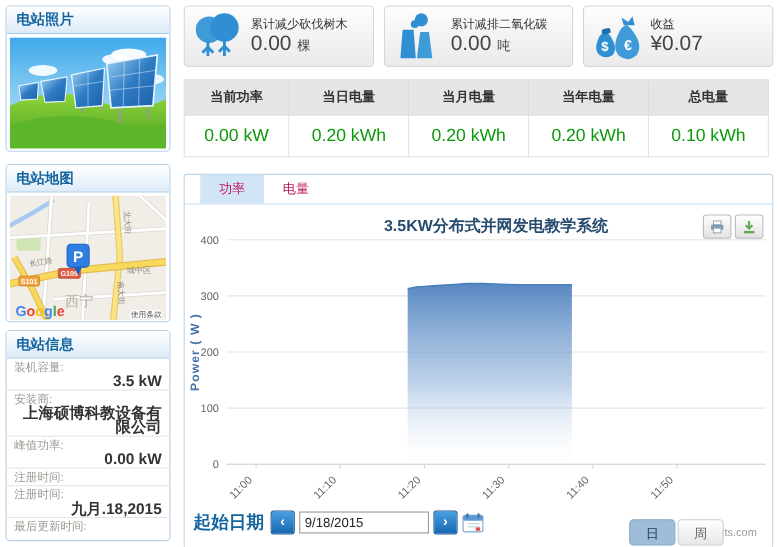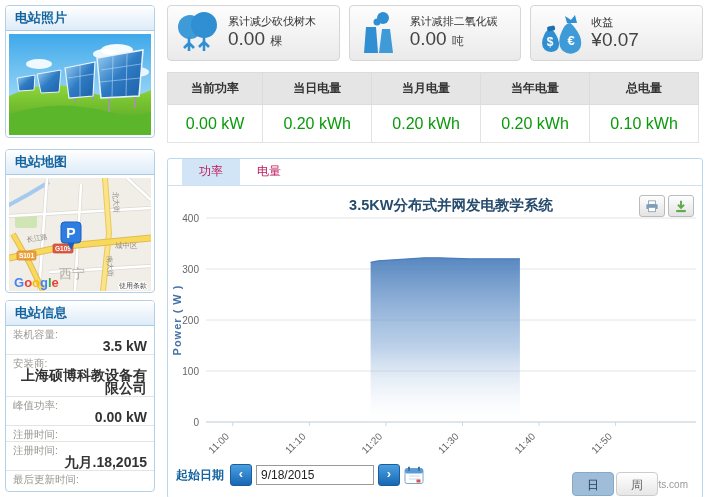--- a/index.html
+++ b/index.html
@@ -36,21 +36,21 @@
                border:1px solid #bcd8ef;border-radius:3px;background:#fff;box-sizing:border-box;}
   .tabbar{height:26px;border-bottom:1px solid #cfe0ef;display:flex;align-items:stretch;padding-left:14px;}
   .tab{padding:0 17px;line-height:25px;font-size:12px;color:#be185d;cursor:pointer;}
   .tab.active{background:#d2e5f6;}
   .export-buttons{position:absolute;top:36px;right:8px;display:flex;gap:3px;z-index:3;}
   .exp-btn{width:24px;height:20px;border:1px solid #bbb;border-radius:3px;
            background:linear-gradient(#fefefe,#e3e3e3);display:flex;align-items:center;justify-content:center;}
   
   .controls{position:absolute;left:8px;right:8px;bottom:6px;height:28px;}
   .ctrl-left{display:flex;align-items:center;gap:4px;}
-  .date-label{font-size:12px;font-weight:bold;color:#1464a0;margin-right:2px;}
+  .date-label{font-size:16px;font-weight:bold;color:#1464a0;margin-right:2px;}
   .nav-btn{width:20px;height:20px;border:1px solid #1a5c9e;border-radius:3px;color:#fff;
            background:linear-gradient(#4aa0e0,#1767b3);font-size:13px;font-weight:bold;
            line-height:18px;text-align:center;cursor:pointer;}
   .date-input{width:108px;height:18px;border:1px solid #999;font-size:12px;padding:0 4px;color:#222;}
   .watermark{position:absolute;right:14px;bottom:8px;font-size:10px;color:#999;z-index:0;}
   .toggle{position:absolute;bottom:2px;height:24px;border-radius:4px;font-size:12px;text-align:center;
           line-height:24px;cursor:pointer;z-index:2;box-sizing:border-box;}
   #day-btn{right:88px;width:42px;background:#9fbdd9;border:1px solid #84a9c9;color:#1f3a54;}
   #week-btn{right:44px;width:42px;background:linear-gradient(#ffffff,#e7e7e7);border:1px solid #ccc;color:#666;}
   svg text{font-family:"Liberation Sans","DejaVu Sans",sans-serif;}

